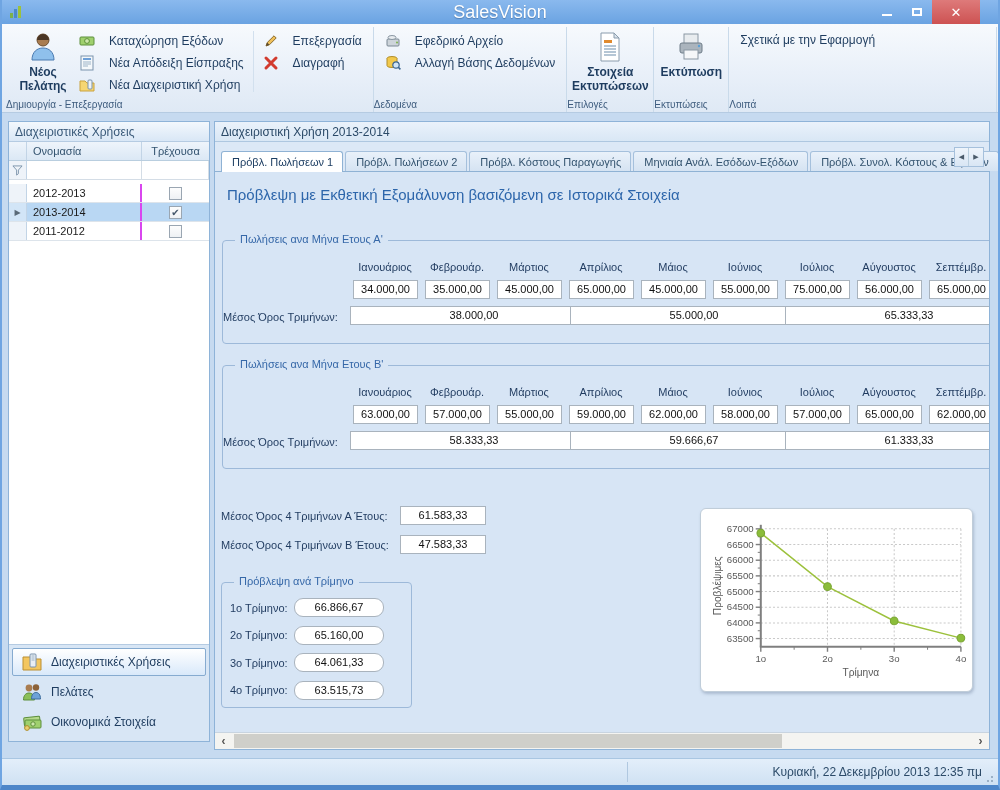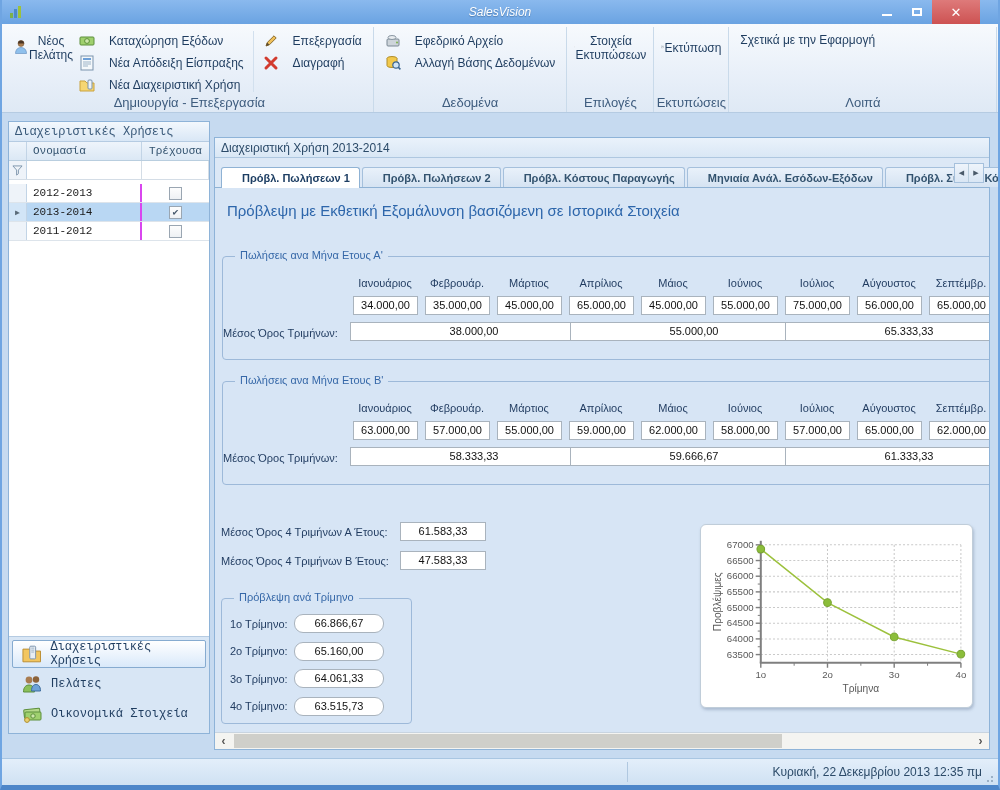--- a/index.html
+++ b/index.html
@@ -7,44 +7,44 @@
   .window{
     position:relative; width:1000px; height:790px;
     border-left:2px solid #6fa5e2; border-right:2px solid #6fa5e2;
     border-top:0; border-bottom:5px solid #4d86c9;
     background:#c6daf0; overflow:hidden;
   }
   
   .titlebar{position:absolute;left:0;top:0;right:0;height:24px;
     background:linear-gradient(#8ab9ee,#6aa3e2);display:flex;align-items:center;}
   .app-icon{width:16px;height:16px;margin-left:6px;}
-  .title-text{position:absolute;left:0;right:0;text-align:center;color:#ffffff;font-size:12px;
-    text-shadow:0 1px 1px rgba(30,60,100,.4);font-style:italic;}
+  .title-text{position:absolute;left:0;right:0;text-align:center;color:#ffffff;font-size:18px;
+    text-shadow:0 1px 1px rgba(30,60,100,.4);}
   .winbtns{position:absolute;right:18px;top:0;height:24px;display:flex;}
   .winbtn{width:30px;height:24px;display:flex;align-items:center;justify-content:center;color:#fff;font-size:12px;}
   .winbtn.min span{display:block;width:10px;height:2px;background:#fff;margin-top:6px;}
   .winbtn.max span{display:block;width:10px;height:8px;border:2px solid #fff;}
   .winbtn.close{width:48px;background:linear-gradient(#de7a7a,#cd5252);color:#fff;font-size:13px;}
   
   .ribbon{position:absolute;left:0;top:24px;right:0;height:89px;
     background:linear-gradient(#f7fafd,#e9f0f9 55%,#dfe9f5);
     border-bottom:1px solid #b5cbe2;display:flex;padding:3px 0 0 4px;}
   .rgroup{position:relative;border-right:1px solid #c9daea;padding:2px 6px 16px 6px;display:flex;align-items:flex-start;}
-  .rgroup-caption{position:absolute;left:0;right:0;bottom:2px;text-align:center;font-size:13px;color:#3e5c7e;}
-  .bigbtn{width:62px;display:flex;flex-direction:row;align-items:center;text-align:center;
-    font-size:12px;color:#1e3c5f;padding:2px 1px;border-radius:3px;line-height:1.15;}
+  .rgroup-caption{position:absolute;left:0;right:0;bottom:2px;font-size:10px;color:#3e5c7e;}
+  .bigbtn{width:62px;display:flex;flex-direction:column;align-items:center;text-align:center;
+    font-size:12px;color:#1e3c5f;padding:2px 1px;border-radius:3px;line-height:1.15;font-weight:bold;}
   .bigbtn svg{width:32px;height:32px;margin-bottom:3px;}
   .smallcol{display:flex;flex-direction:column;justify-content:flex-start;gap:2px;padding-top:2px;}
   .smallbtn{display:flex;align-items:center;gap:14px;font-size:12px;color:#1e3c5f;padding:2px 5px;border-radius:2px;white-space:nowrap;}
   .smallbtn svg{width:16px;height:16px;flex:0 0 16px;}
   .colsep{width:1px;background:#d2e0ee;align-self:stretch;margin:2px 4px 4px 4px;}
   
   .body{position:absolute;left:0;top:113px;right:0;height:645px;background:#c6daf0;}
   .panel{position:absolute;border:1px solid #8eb3d8;background:#d8e6f5;}
-  .left-panel{left:6px;top:8px;width:202px;bottom:24px;display:flex;flex-direction:column;font-family:Liberation Mono, monospace;}
+  .left-panel{left:6px;top:8px;width:202px;bottom:16px;display:flex;flex-direction:column;}
   .panel-header{height:20px;background:linear-gradient(#f3f8fd,#d9e7f6);border-bottom:1px solid #b5cbe2;
     color:#3a5a7a;font-size:12px;display:flex;align-items:center;padding-left:6px;}
   
   .grid{flex:1;background:#fff;overflow:hidden;display:flex;flex-direction:column;}
   .grid-headrow,.grid-filterrow,.grid-row{display:flex;height:19px;flex:0 0 19px;font-size:11px;}
   .c-ind{width:18px;flex:0 0 18px;border-right:1px solid #c2d4e6;display:flex;align-items:center;justify-content:center;}
   .c-name{width:115px;flex:0 0 115px;border-right:1px solid #c2d4e6;display:flex;align-items:center;padding-left:6px;}
   .c-cur{flex:1;display:flex;align-items:center;justify-content:center;}
   .grid-headrow{background:linear-gradient(#eef4fb,#dbe8f5);border-bottom:1px solid #b9cedf;color:#33536f;}
   .grid-headrow .c-ind{background:linear-gradient(#eef4fb,#dbe8f5);}
@@ -58,26 +58,26 @@
   .grid-row.selected{background:#b9d7f3;}
   .grid-row.selected .c-ind{background:#d2e5f7;}
   .checkbox{width:13px;height:13px;border:1px solid #9aa6b2;background:linear-gradient(#fdfdfd,#eef1f4);
     display:flex;align-items:center;justify-content:center;font-size:10px;color:#44576b;}
   
   .nav{border-top:1px solid #b5cbe2;padding:3px;background:#d8e6f5;}
   .nav-item{display:flex;align-items:center;gap:8px;height:28px;padding-left:8px;font-size:12px;color:#1e3c5f;margin-bottom:2px;border:1px solid transparent;}
   .nav-item.selected{background:linear-gradient(#ffffff,#d9e9fa);border:1px solid #86abd0;border-radius:2px;}
   .nav-item svg{width:22px;height:22px;}
   
-  .main-panel{left:212px;top:8px;right:8px;bottom:8px;display:flex;flex-direction:column;background:#d7e5f5;margin-top:16px;}
+  .main-panel{left:212px;top:8px;right:8px;bottom:8px;display:flex;flex-direction:column;background:#d7e5f5;}
   .main-caption{height:20px;flex:0 0 20px;background:linear-gradient(#eaf2fb,#d9e7f5);border-bottom:1px solid #aec7e0;
     color:#2b4a68;font-size:12px;display:flex;align-items:center;padding-left:6px;}
   .tabstrip{flex:0 0 29px;display:flex;align-items:flex-end;padding:4px 34px 0 6px;position:relative;z-index:2;background:#dce8f6;}
-  .tab{font-size:11px;color:#33536f;padding:4px 9px 3px 20px;border:1px solid #a5c0dc;border-bottom:none;
-    border-radius:3px 3px 0 0;background:linear-gradient(#e9f1fa,#d5e3f2);margin-right:2px;white-space:nowrap;font-weight:bold;}
+  .tab{font-size:11px;color:#33536f;padding:4px 9px 3px 10px;border:1px solid #a5c0dc;border-bottom:none;
+    border-radius:3px 3px 0 0;background:linear-gradient(#e9f1fa,#d5e3f2);margin-right:2px;white-space:nowrap;}
   .tab.active{background:#fff;color:#1d3e63;border-color:#8fb2d4;position:relative;margin-bottom:-1px;padding-bottom:4px;}
   .tab-scroll{position:absolute;right:5px;bottom:4px;display:flex;border:1px solid #a5c0dc;background:linear-gradient(#eef4fb,#d9e6f4);}
   .tab-scroll span{width:14px;height:18px;display:flex;align-items:center;justify-content:center;font-size:7px;color:#4a5a6a;}
   .tab-scroll span:first-child{border-right:1px solid #b9cede;}
   .content{flex:1;border-top:1px solid #8fb2d4;position:relative;overflow:hidden;background:#d7e5f5;}
   .page-title{position:absolute;left:12px;top:14px;font-size:15px;color:#2d66ab;}
   .groupbox{position:absolute;border:1px solid #9db9d9;border-radius:4px;}
   .groupbox>legend,.gb-legend{position:absolute;top:-8px;left:12px;background:#d7e5f5;padding:0 5px;font-size:11px;color:#3668a8;white-space:nowrap;}
   .sales-box{left:7px;width:1080px;height:104px;}
   #sales-a{top:68px;} #sales-b{top:193px;}

